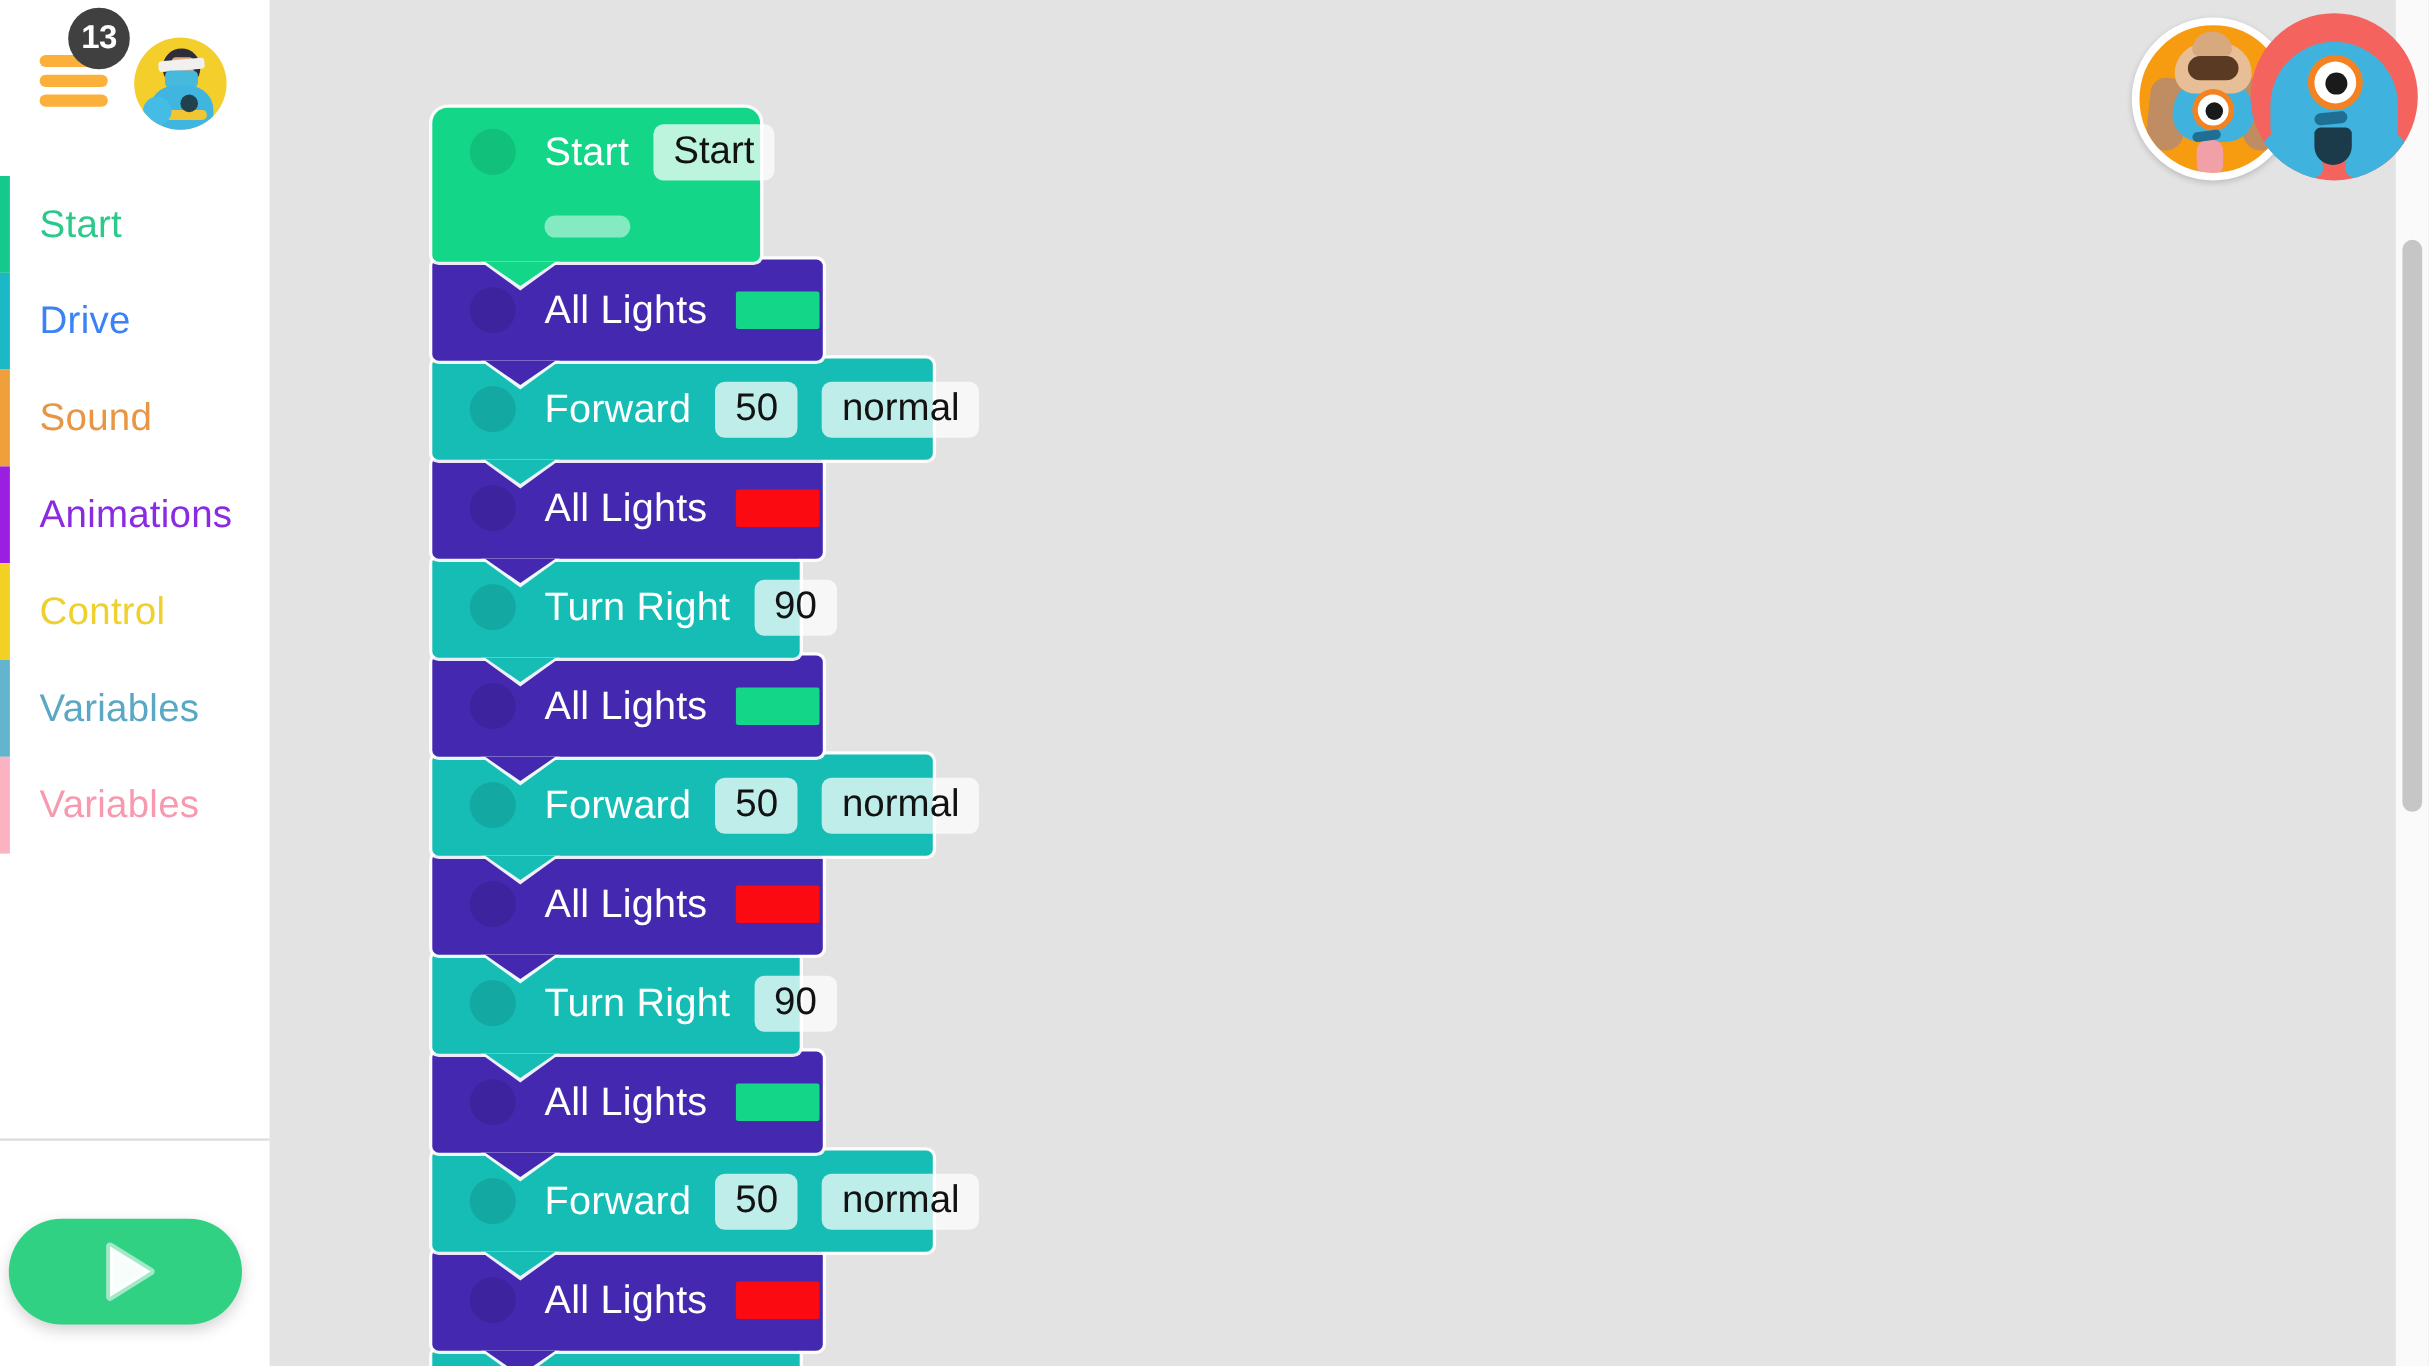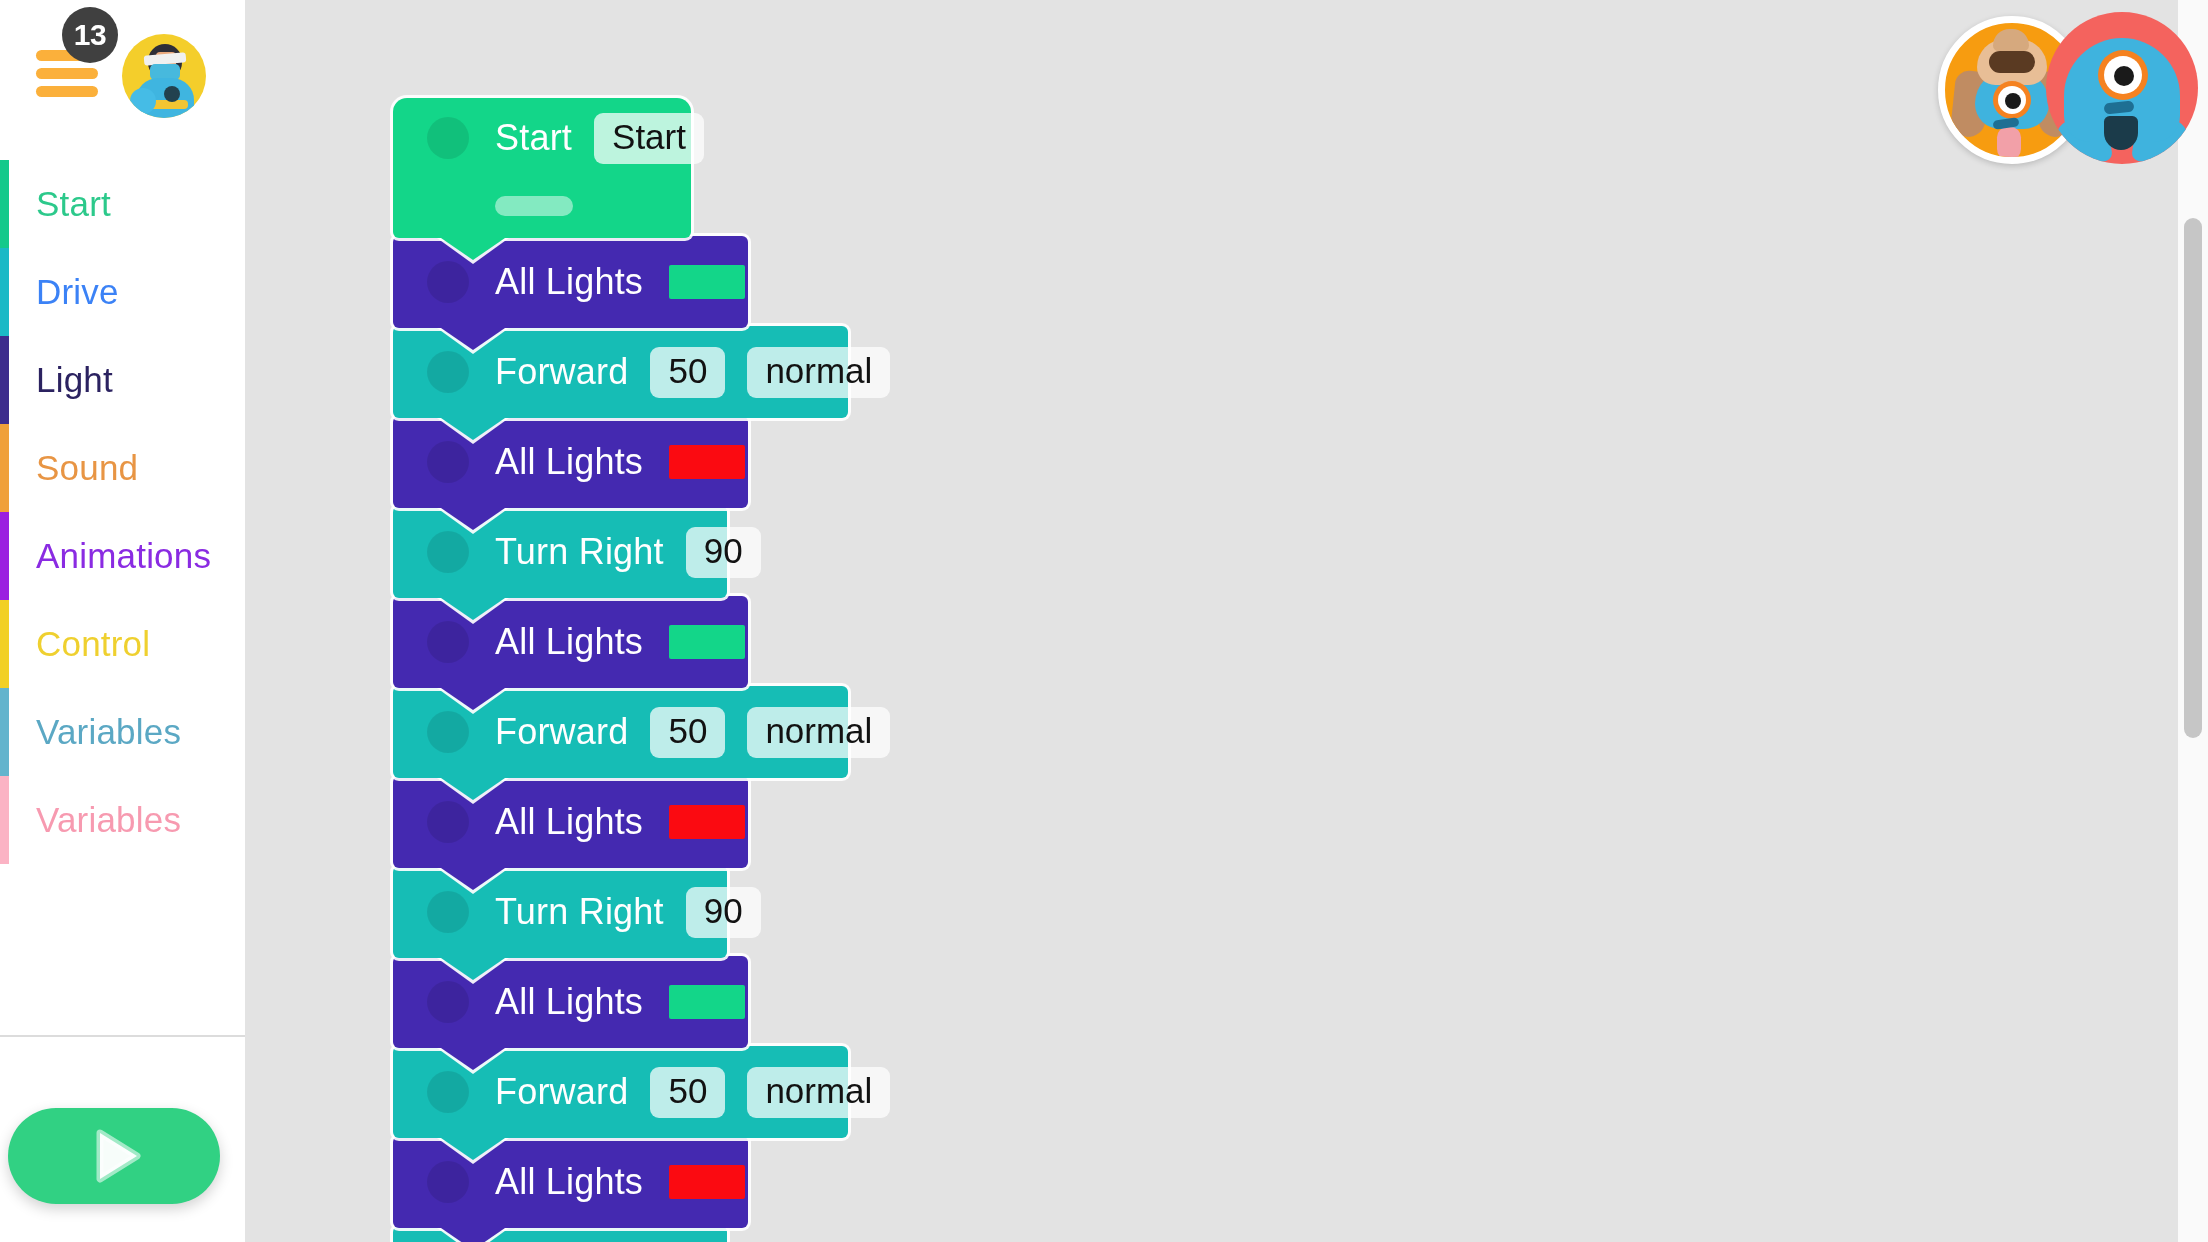--- a/index.html
+++ b/index.html
@@ -243,24 +243,20 @@
     </div>
 
     <nav id="sidebar-nav">
         <div class="nav-item">
           <span class="edge" style="background: rgb(20, 201, 139);"></span>
           <span class="nav-label" style="color: rgb(44, 201, 139);">Start</span>
         </div>
         <div class="nav-item">
           <span class="edge" style="background: rgb(27, 185, 198);"></span>
           <span class="nav-label" style="color: #3b82f6;">Drive</span>
-        </div>
-        <div class="nav-item">
-          <span class="edge" style="background: rgb(61, 44, 141);"></span>
-          <span class="nav-label" style="color: rgb(43, 34, 96);">Light</span>
         </div>
         <div class="nav-item">
           <span class="edge" style="background: rgb(240, 160, 58);"></span>
           <span class="nav-label" style="color: rgb(232, 149, 68);">Sound</span>
         </div>
         <div class="nav-item">
           <span class="edge" style="background: rgb(155, 31, 224);"></span>
           <span class="nav-label" style="color: rgb(138, 43, 226);">Animations</span>
         </div>
         <div class="nav-item">

